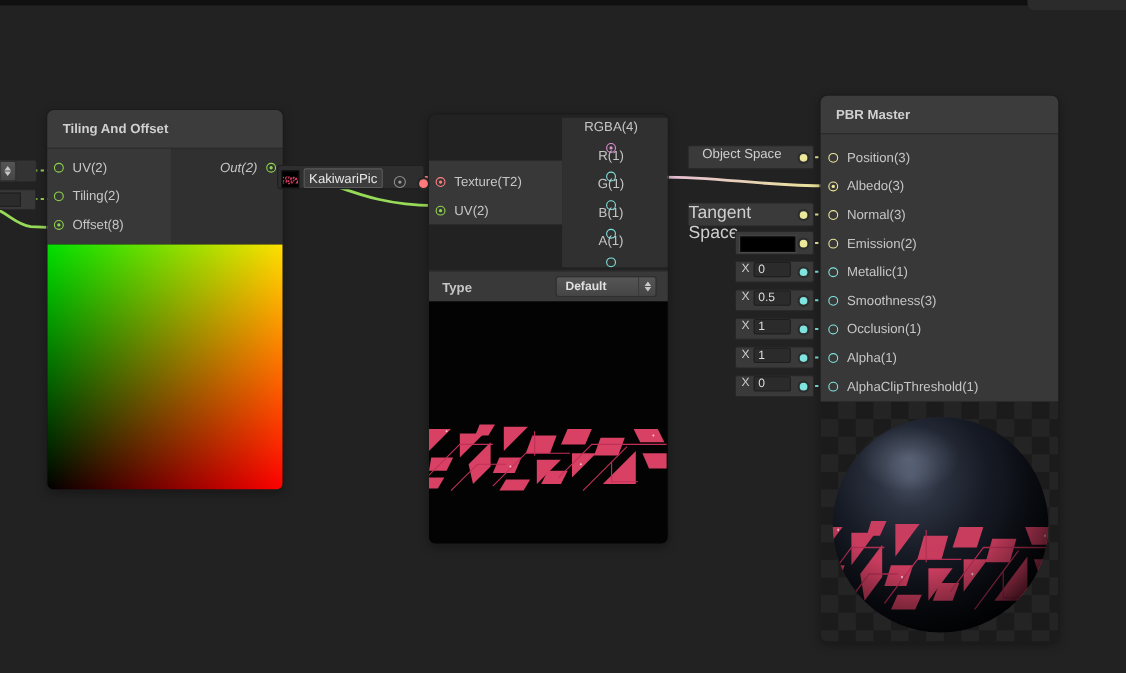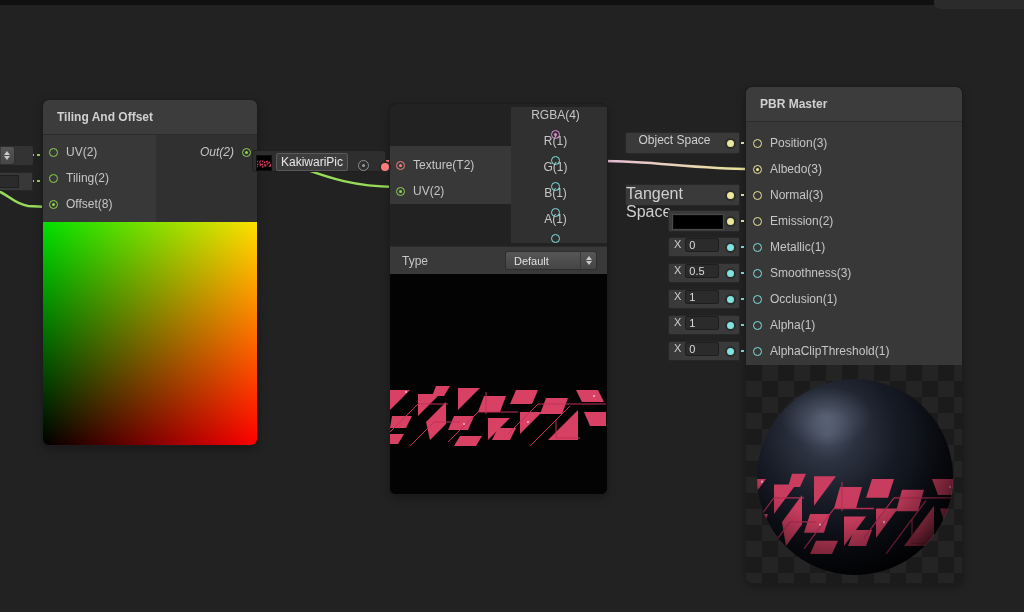--- a/index.html
+++ b/index.html
@@ -49,21 +49,21 @@
   
   #node-sample { left:390px; top:104px; width:217px; }
   #node-sample .node-title { height:39px; }
   #node-sample .body { display:flex; height:142px;align-items:center; }
   #node-sample .col-in  { width:121px; background:#383838; padding:6px 0 0 6px; }
   #node-sample .col-out { flex:1; background:#303030; padding:6px 7px 0 0; }
   #node-sample .col-out .port-row { justify-content:flex-end;flex-direction:column; }
   #sample-typerow {
     height:28px; background:#393939; border-top:1px solid #2b2b2b;
     display:flex; align-items:center; justify-content:space-between;
-    padding:0 10px 0 12px; font-size:12px; color:#c6c6c6;
+    padding:0 10px 0 12px; font-size:12px; color:#c6c6c6;font-weight:bold;
   }
   .dropdown {
     width:92px; height:19px; background:linear-gradient(#565656,#454545);
     border:1px solid #2e2e2e; border-radius:3px; display:flex; align-items:center;
     font-size:11px; color:#e0e0e0; padding-left:8px; position:relative;
   }
   .dropdown .dd-arrows {
     position:absolute; right:0; top:0; width:16px; height:100%;
     border-left:1px solid #3a3a3a; display:flex; flex-direction:column;
     align-items:center; justify-content:center; gap:1px;

